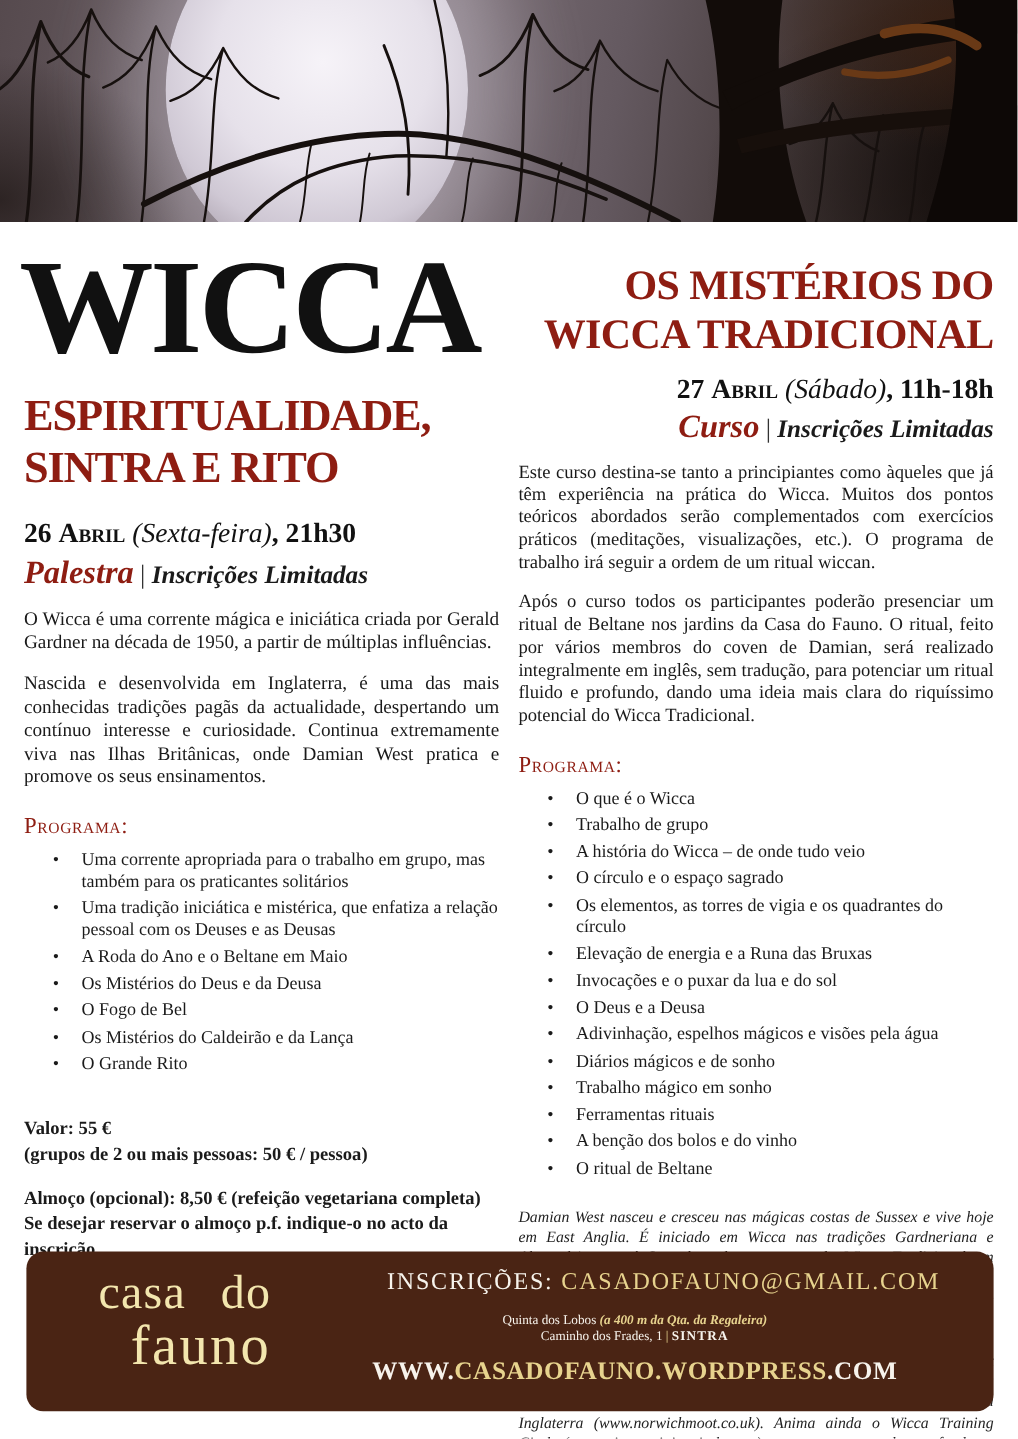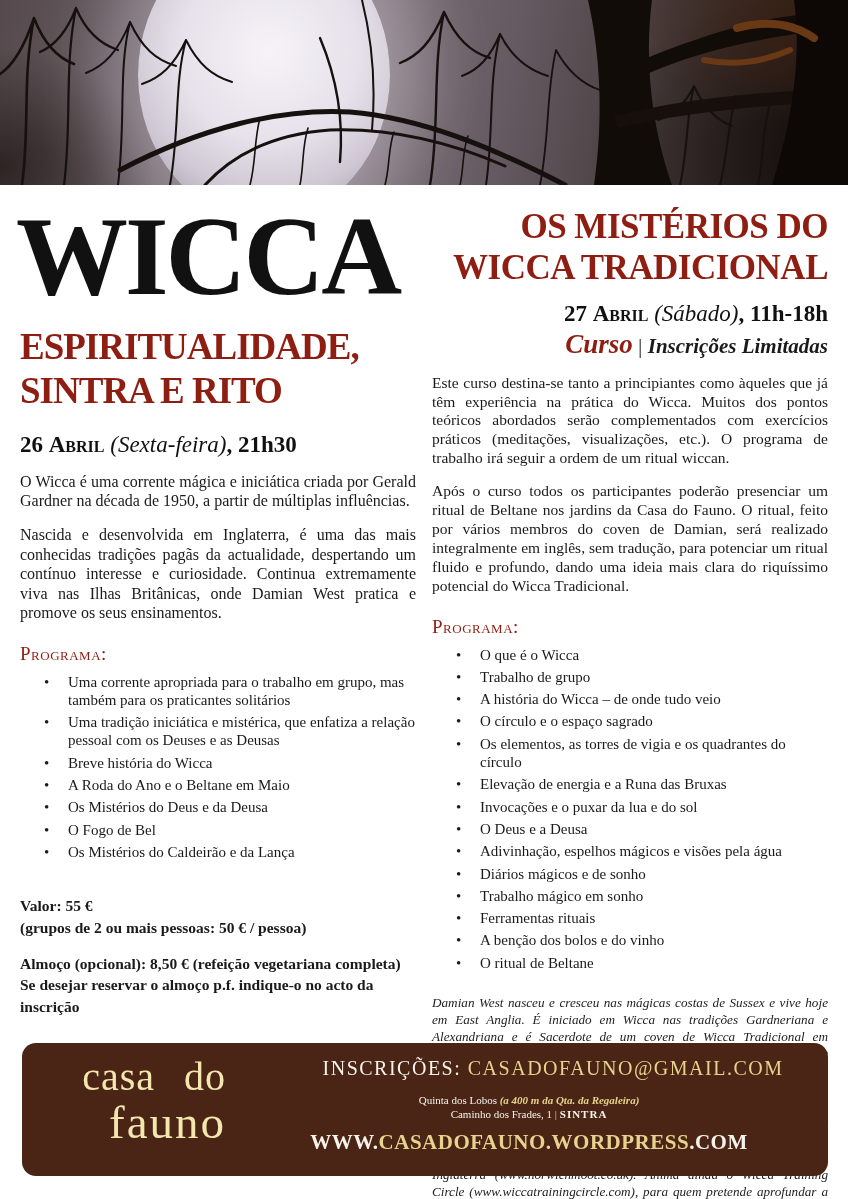--- a/index.html
+++ b/index.html
@@ -44,21 +44,21 @@
 
   ul.prog-list{list-style:none;margin:8px 0 0;padding:0;}
   ul.prog-list li{position:relative;padding-left:48px;font-size:15px;line-height:1.22;
                   margin-bottom:4px;}
   ul.prog-list li::before{content:"•";position:absolute;left:24px;top:0;font-size:15px;}
 
   .pricing{margin-top:34px;font-weight:bold;font-size:15.5px;line-height:1.4;}
   .lunch{margin-top:14px;font-weight:bold;font-size:15.5px;line-height:1.4;}
 
   .right-head{text-align:right;}
-  .right-title{margin:4px 0 0;font-size:35px;line-height:1.18;font-weight:bold;
+  .right-title{margin:15px 0 0;font-size:35px;line-height:1.18;font-weight:bold;
                letter-spacing:-.5px;color:#8e1d12;}
   .col-right .dateline{margin-top:12px;}
   .col-right .typeline{margin-top:2px;}
 
   .bio{margin-top:22px;font-style:italic;font-size:13.2px;line-height:1.3;
        text-align:justify;color:#222;}
 
   
   .footer{position:absolute;left:22px;top:1043px;width:806px;height:133px;
           background:#4a2414;border-radius:14px;}
@@ -118,33 +118,38 @@
     <div class="sub-title">
       <div>ESPIRITUALIDADE,</div>
       <div>SINTRA E RITO</div>
     </div>
 
     <div class="dateline">
       <span class="b">26</span>
       <span class="b sc">Abril</span><span class="i"> (Sexta-feira)</span><span class="b">, 21h30</span>
     </div>
 
+    <div class="typeline">
+      <span class="type-label">Palestra</span>
+      <span class="type-sep">|</span>
+      <span class="type-note">Inscrições Limitadas</span>
+    </div>
 
     <p class="para">O Wicca é uma corrente mágica e iniciática criada por Gerald Gardner na década de 1950, a partir de múltiplas influências.</p>
     <p class="para">Nascida e desenvolvida em Inglaterra, é uma das mais conhecidas tradições pagãs da actualidade, despertando um contínuo interesse e curiosidade. Continua extremamente viva nas Ilhas Britânicas, onde Damian West pratica e promove os seus ensinamentos.</p>
 
     <div class="programa">Programa:</div>
     <ul class="prog-list">
       <li>Uma corrente apropriada para o trabalho em grupo, mas também para os praticantes solitários</li>
       <li>Uma tradição iniciática e mistérica, que enfatiza a relação pessoal com os Deuses e as Deusas</li>
-      <li>Breve história do Wicca</li>
       <li>A Roda do Ano e o Beltane em Maio</li>
       <li>Os Mistérios do Deus e da Deusa</li>
       <li>O Fogo de Bel</li>
       <li>Os Mistérios do Caldeirão e da Lança</li>
+      <li>O Grande Rito</li>
     </ul>
 
     <div class="pricing">
       <div>Valor: 55 €</div>
       <div>(grupos de 2 ou mais pessoas: 50 € / pessoa)</div>
     </div>
 
     <div class="lunch">
       <div>Almoço (opcional): 8,50 € (refeição vegetariana completa)</div>
       <div>Se desejar reservar o almoço p.f. indique-o no acto da inscrição</div>

